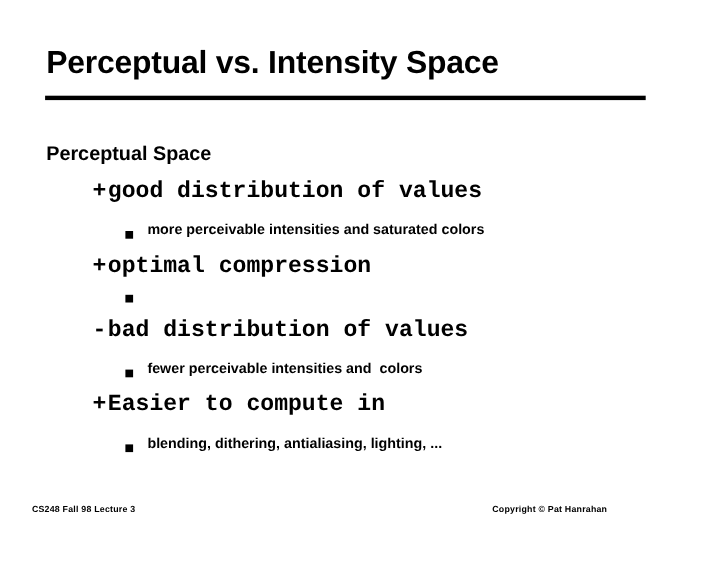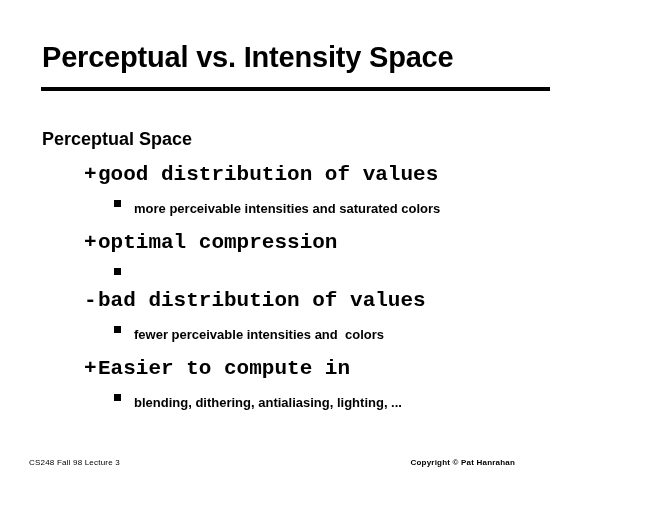--- a/index.html
+++ b/index.html
@@ -12,20 +12,21 @@
     font-family: "Liberation Sans", "DejaVu Sans", sans-serif;
     color: #000000;
     -webkit-font-smoothing: none;
   }
   #slide {
     position: relative;
     width: 550px;
     height: 510px;
     background: #ffffff;
     overflow: hidden;
+    padding-left: 37px;
   }
 
   
   #title-block {
     position: absolute;
     left: 42px;
     top: 42px;
     width: 580px;
   }
   #slide-title {
@@ -85,42 +86,42 @@
 
   
   .lvl3 {
     margin-left: 114px;
     font-size: 13px;
     font-weight: bold;
     line-height: 17px;
     padding-top: 7px;
     padding-bottom: 6px;
     display: flex;
-    align-items: flex-start;
+    align-items: flex-end;
   }
   .sq-bullet {
     display: inline-block;
     width: 7px;
     height: 7px;
     background: #000000;
     margin-right: 13px;
     flex: 0 0 auto;
   }
   .lvl3 .lvl3-text {
     display: inline-block;
     white-space: pre;
   }
 
   
   #footer-left {
     position: absolute;
     left: 29px;
     top: 458px;
     font-size: 8px;
-    font-weight: normal;
+    font-weight: bold;
     letter-spacing: 0.2px;
     white-space: nowrap;
     color: #000000;
   }
   #footer-right {
     position: absolute;
     right: 35px;
     top: 458px;
     font-size: 8px;
     font-weight: bold;

